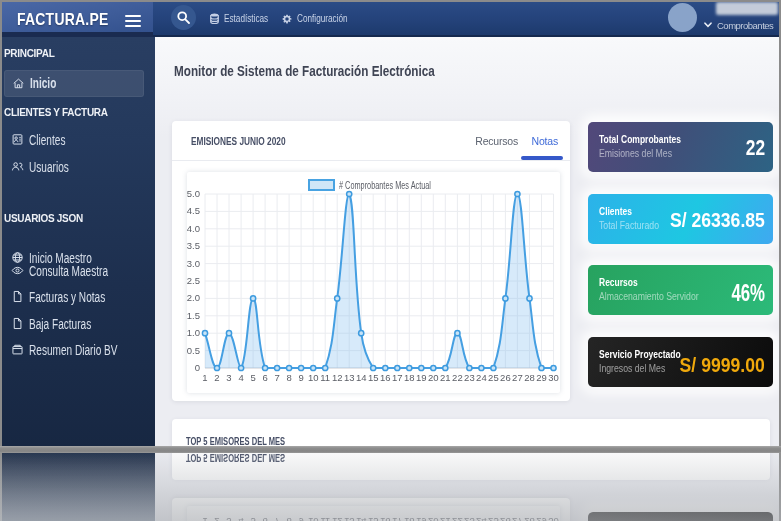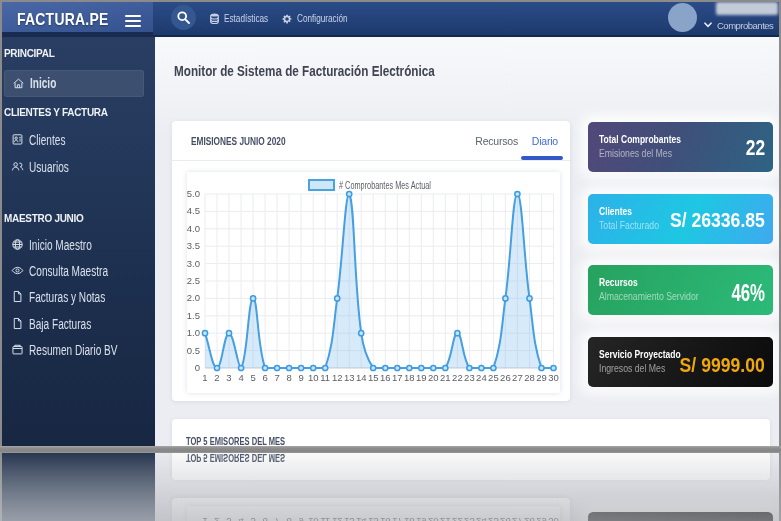--- a/index.html
+++ b/index.html
@@ -132,22 +132,22 @@
         </div>
   <div class="sitem" style="top:117px;">
           <svg viewBox="0 0 16 16">
             <circle cx="5.7" cy="5.6" r="2.2" fill="none" stroke="#dce3ef" stroke-width="1.2"></circle>
             <path d="M1.8 12.8c0-2.3 1.7-3.8 3.9-3.8s3.9 1.5 3.9 3.8" fill="none" stroke="#dce3ef" stroke-width="1.2"></path>
             <path d="M10.3 4.1a2.2 2.2 0 1 1 1 4.2" fill="none" stroke="#dce3ef" stroke-width="1.2"></path>
             <path d="M11.9 9.1c1.6.3 2.6 1.7 2.6 3.4" fill="none" stroke="#dce3ef" stroke-width="1.2"></path>
           </svg>
           <span>Usuarios</span>
         </div>
-  <div class="shead" style="top:176px;">MAESTRO JUNIO</div>
-  <div class="sitem" style="top:195px;">
+  <div class="shead" style="top:176px;">USUARIOS JSON</div>
+  <div class="sitem" style="top:208px;">
           <svg viewBox="0 0 16 16">
             <circle cx="8" cy="8" r="5.8" fill="none" stroke="#dce3ef" stroke-width="1.2"></circle>
             <ellipse cx="8" cy="8" rx="2.6" ry="5.8" fill="none" stroke="#dce3ef" stroke-width="1.2"></ellipse>
             <path d="M2.2 8h11.6M3 5h10M3 11h10" fill="none" stroke="#dce3ef" stroke-width="1.2"></path>
           </svg>
           <span>Inicio Maestro</span>
         </div>
   <div class="sitem" style="top:221px;">
           <svg viewBox="0 0 16 16">
             <path d="M1.5 8s2.4-3.9 6.5-3.9S14.5 8 14.5 8s-2.4 3.9-6.5 3.9S1.5 8 1.5 8z" fill="none" stroke="#dce3ef" stroke-width="1.2"></path>
@@ -177,21 +177,21 @@
           </svg>
           <span>Resumen Diario BV</span>
         </div>
 </div>
   <div class="content">
     <div class="h1">Monitor de Sistema de Facturación Electrónica</div>
     <div class="card chartcard">
       <div class="cc-head">
         <div class="cc-title">EMISIONES JUNIO 2020</div>
         <div class="tab1">Recursos</div>
-            <div class="tab2">Diario</div>
+            <div class="tab2">Notas</div>
             <div class="tabline"></div>
       </div>
       <div class="innerbox"><svg width="373" height="221" viewBox="0 0 373 221">
   <g class="grid">
                 <line x1="18" y1="22" x2="18" y2="196"></line>
                 <line x1="30" y1="22" x2="30" y2="196"></line>
                 <line x1="42" y1="22" x2="42" y2="196"></line>
                 <line x1="54.1" y1="22" x2="54.1" y2="196"></line>
                 <line x1="66.1" y1="22" x2="66.1" y2="196"></line>
                 <line x1="78.1" y1="22" x2="78.1" y2="196"></line>

